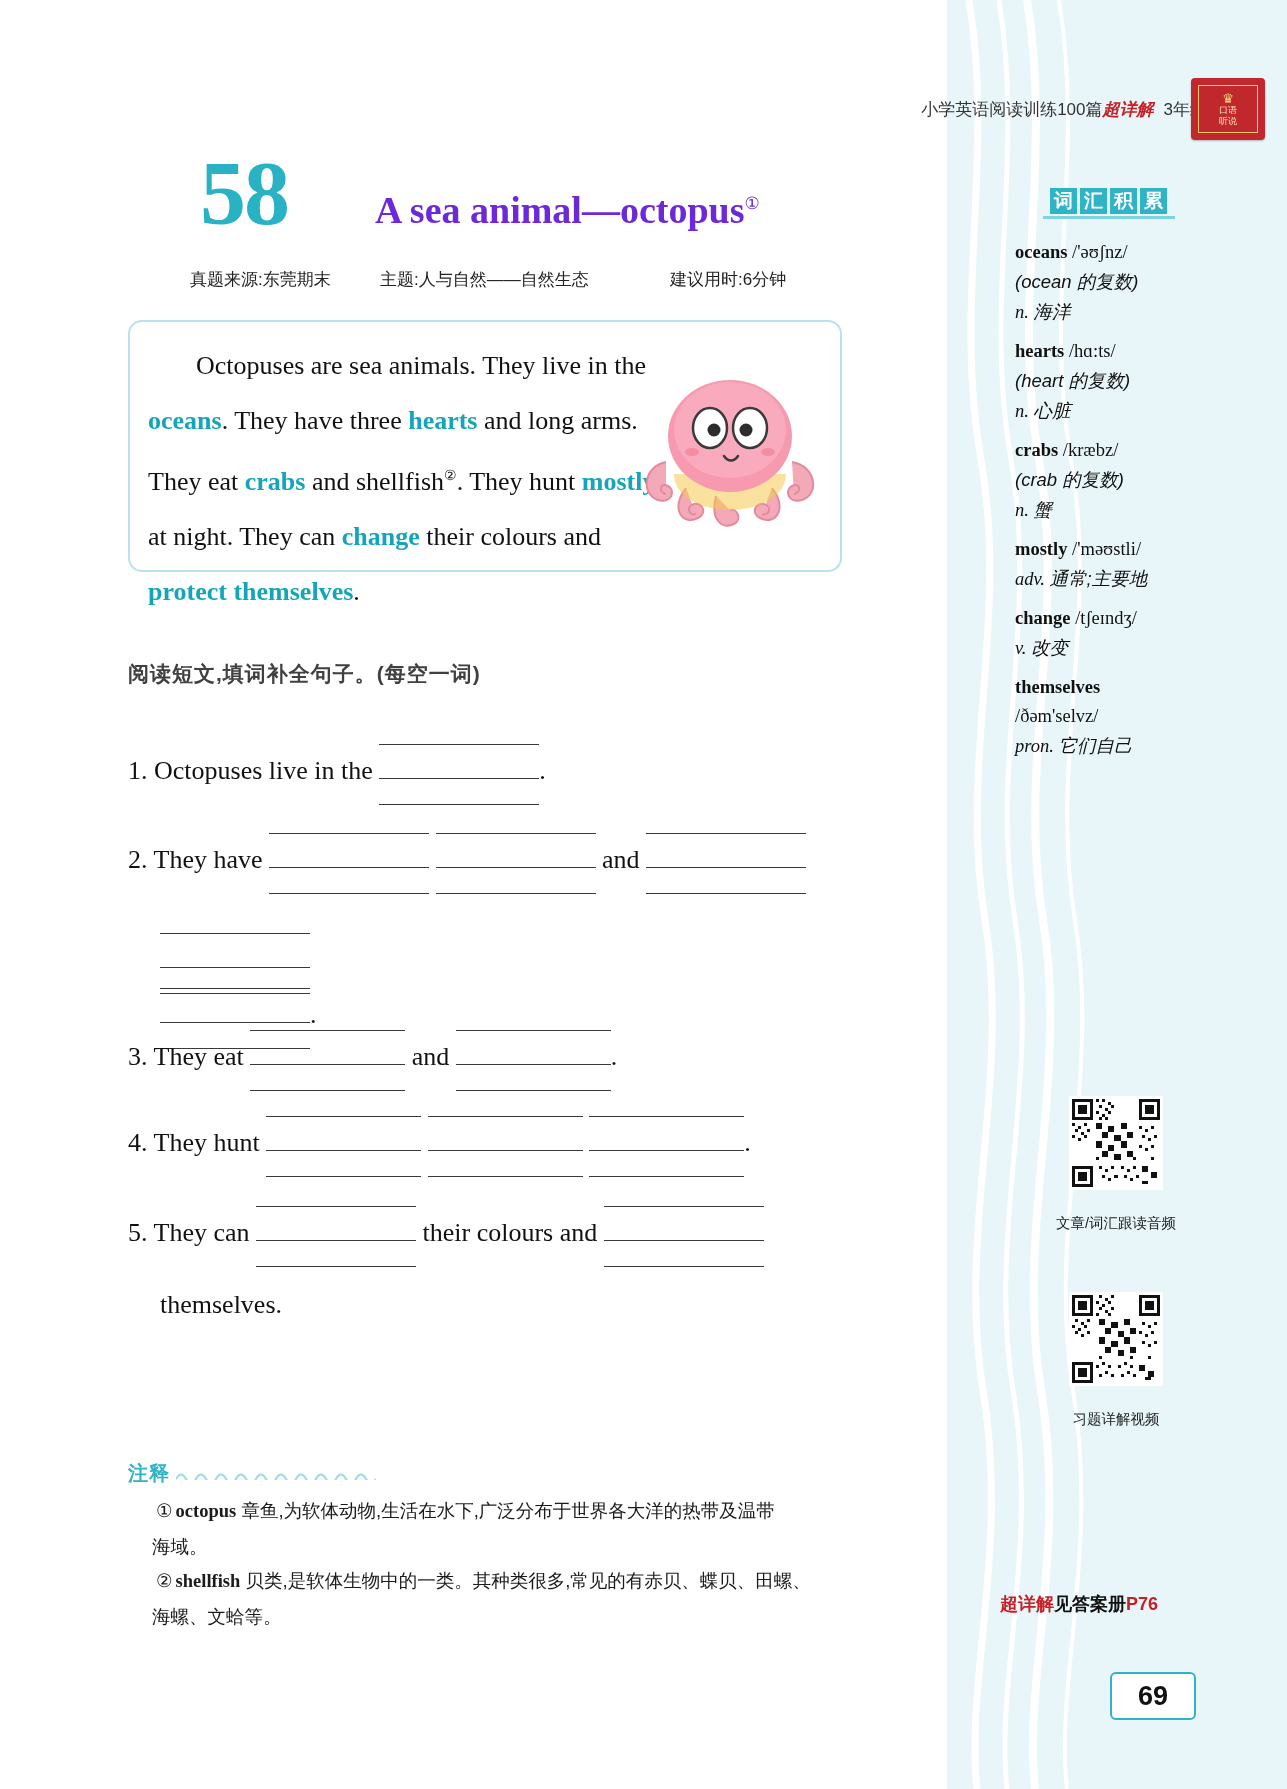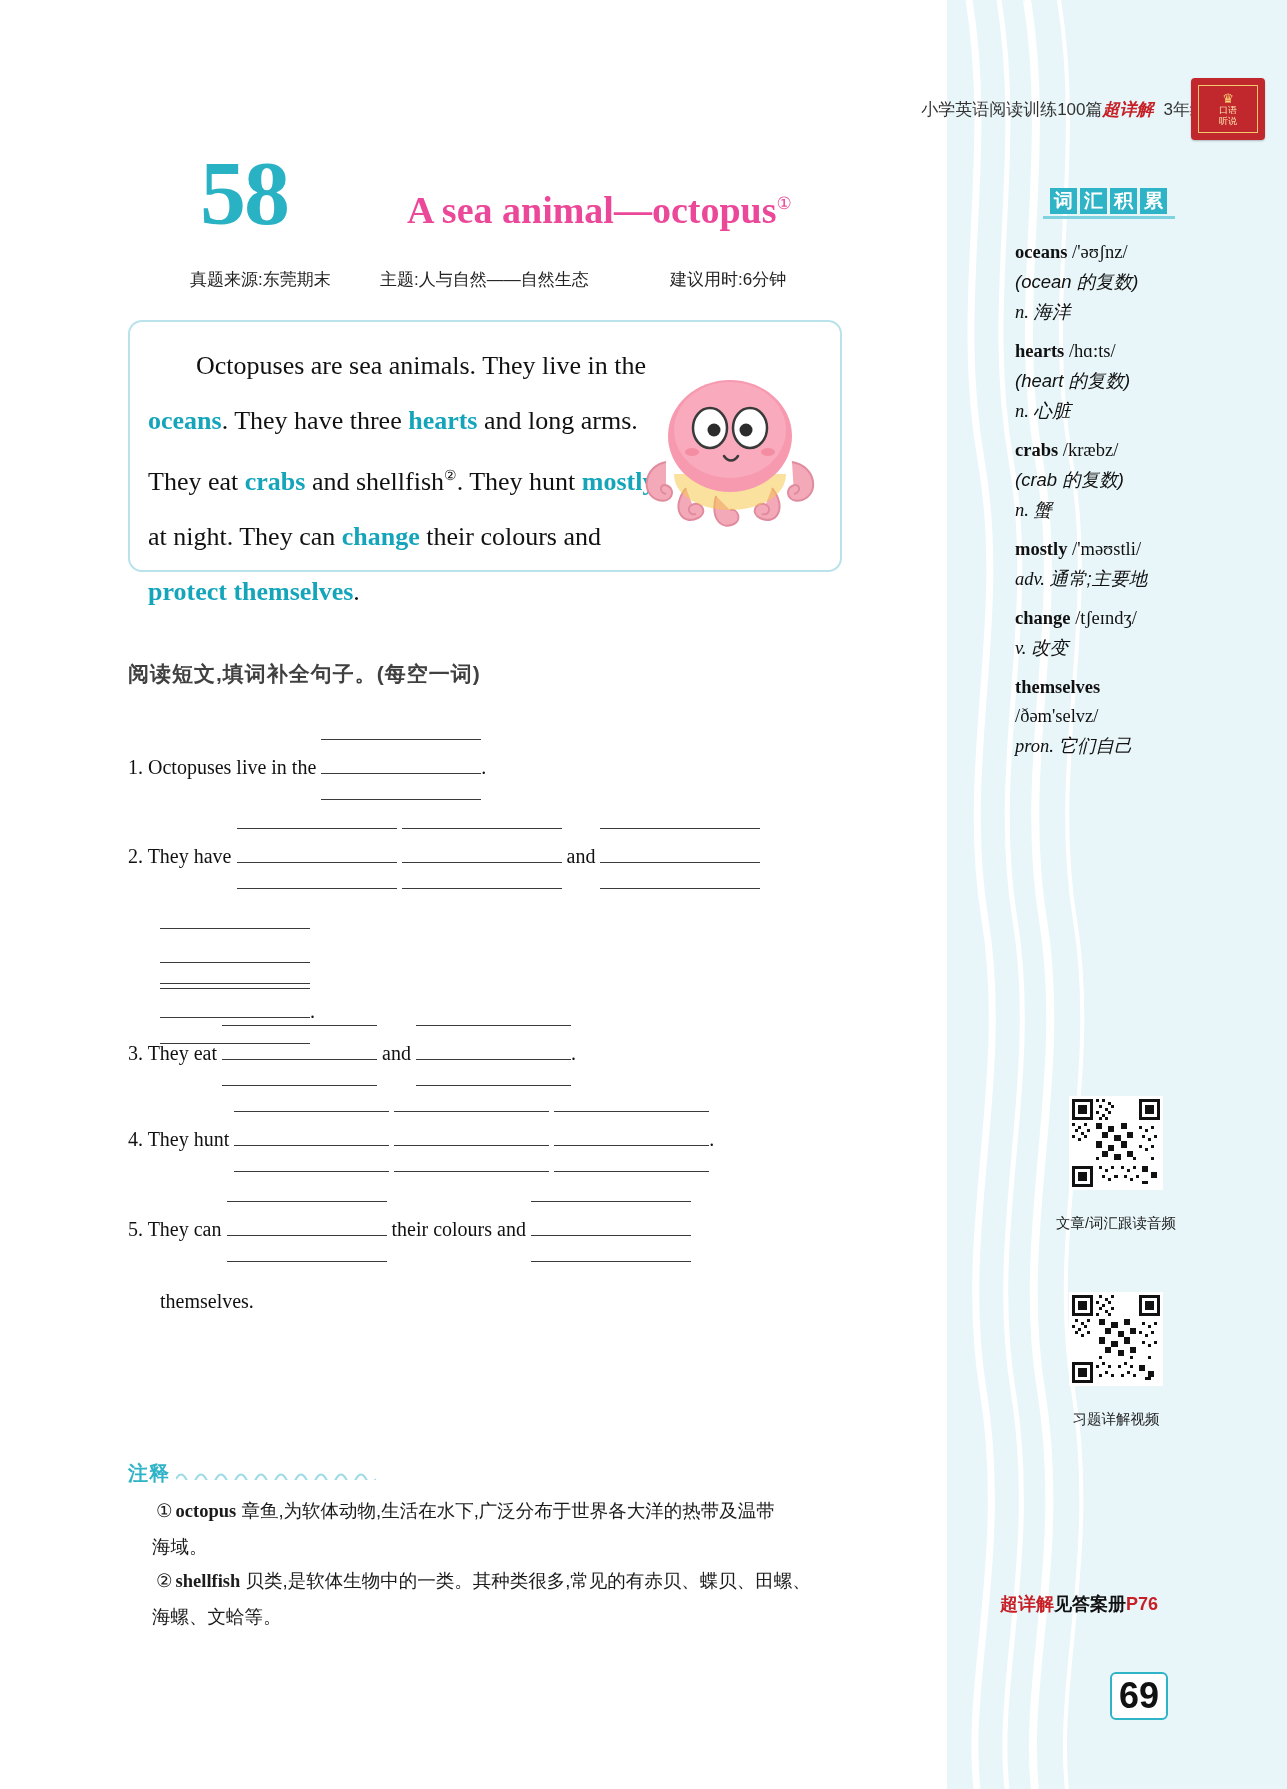--- a/index.html
+++ b/index.html
@@ -73,23 +73,22 @@
     font-size: 92px;
     color: #29b2c4;
     letter-spacing: -2px;
   }
   .title {
     position: absolute;
     left: 375px; top: 188px;
     font-family: "Liberation Serif", serif;
     font-weight: bold;
     font-size: 38px;
-    color: #ec4899;
+    color: #6d28d9;
     white-space: nowrap;
-    margin-left: 32px;
   }
   .title sup { font-size: 17px; font-weight: normal; vertical-align: super; }
 
   .meta {
     position: absolute;
     left: 190px; top: 268px;
     width: 700px;
     font-family: "Liberation Sans", sans-serif;
     font-size: 17px;
     color: #222;
@@ -134,21 +133,21 @@
     font-size: 21px;
     font-weight: bold;
     color: #404040;
     letter-spacing: 1px;
   }
 
   
   .q {
     position: absolute;
     left: 128px;
-    font-size: 20px;
+    font-size: 26px;
     color: #111;
     white-space: nowrap;
   }
   .q .blank {
     display: inline-block;
     position: relative;
     vertical-align: baseline;
     height: 1px;
   }
   
@@ -271,28 +270,28 @@
     font-size: 18px;
     font-weight: bold;
     color: #c62026;
   }
   .answer-ref .blk { color: #111; }
 
   .pagenum {
     position: absolute;
     left: 1110px; top: 1672px;
     z-index: 8;
-    width: 58px; height: 48px;
+    width: 86px; height: 48px;
     border: 2.5px solid #2fb3c6;
     border-radius: 6px;
     background: #fff;
     display: flex; align-items: center; justify-content: center;
     font-family: "Liberation Sans", sans-serif;
     font-weight: bold;
-    font-size: 36px;
+    font-size: 27px;
     color: #111;
   }
 </style>
 </head>
 <body>
 
 <div class="wave-band">
   <svg width="340" height="1789" viewBox="0 0 340 1789" xmlns="http://www.w3.org/2000/svg" aria-hidden="true">
     <path d="M22,0 C48,160 6,300 34,460 C62,620 12,760 38,920 C64,1080 10,1230 36,1390 C62,1550 18,1680 30,1789" fill="none" stroke="#ffffff" stroke-width="7"></path>
     <path d="M52,0 C78,160 36,300 64,460 C92,620 42,760 68,920 C94,1080 40,1230 66,1390 C92,1550 48,1680 60,1789" fill="none" stroke="#ffffff" stroke-width="5"></path>

